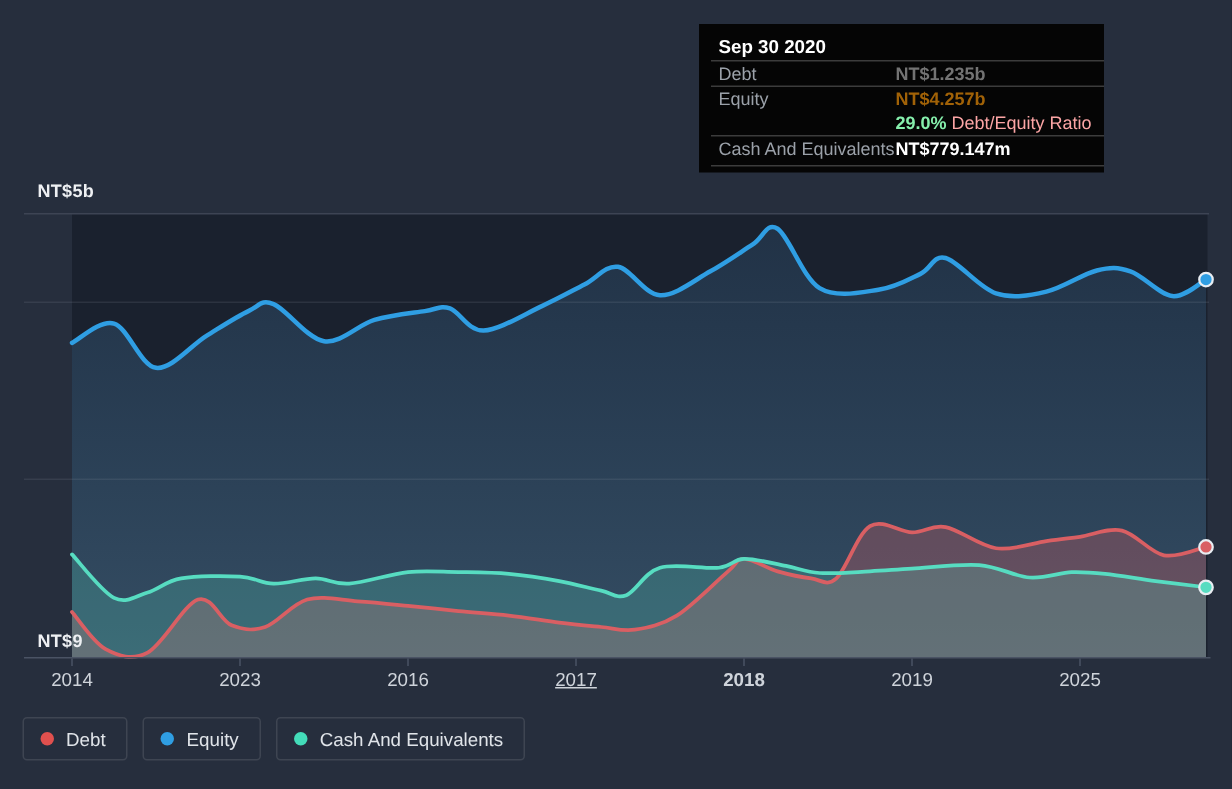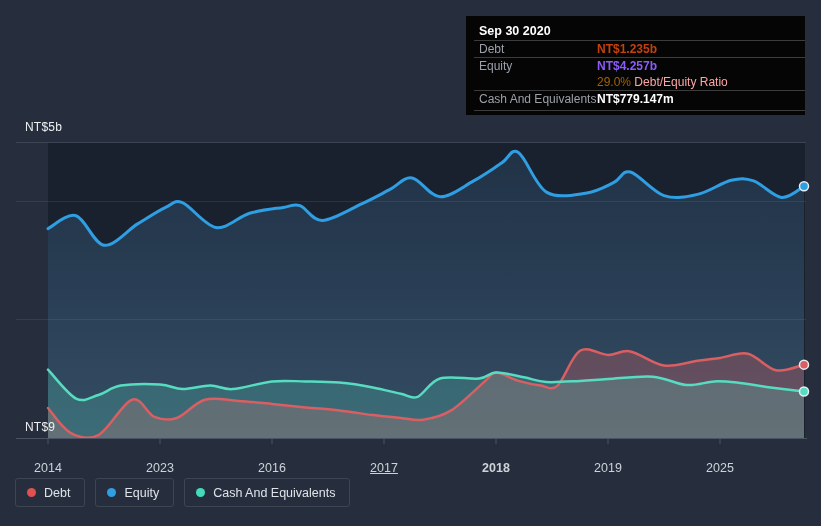--- a/index.html
+++ b/index.html
@@ -1,36 +1,36 @@
 <!DOCTYPE html>
 <html><head>
 <meta charset="utf-8">
 <style>
   html,body{margin:0;padding:0;width:821px;height:526px;overflow:hidden;
     background:#262e3d;font-family:"Liberation Sans",sans-serif;}
   .stage{position:relative;width:821px;height:526px;background:#262e3d;}
   svg{position:absolute;left:0;top:0;}
 
   
-  .ylab{position:absolute;left:25px;color:#eef0f3;font-size:12px;font-weight:400;letter-spacing:.2px;}
+  .ylab{position:absolute;left:25px;color:#eef0f3;font-size:12px;font-weight:700;letter-spacing:.2px;}
   .ylab-top{top:120px;}
   .ylab-bottom{top:420px;}
   .xlab{position:absolute;top:446px;transform:translateX(-50%);color:#ced3da;
-    font-size:12.5px;font-weight:400;margin-top:15px;}
+    font-size:12.5px;font-weight:400;}
 
   
-  .tooltip{position:absolute;left:466px;top:16px;width:339px;height:99px;background:#050505;text-align:right;}
+  .tooltip{position:absolute;left:466px;top:16px;width:270px;height:99px;background:#050505;text-align:right;}
   .tooltip .hdr{position:absolute;left:13px;top:8px;color:#ffffff;font-size:12.5px;font-weight:700;}
   .tooltip .div{position:absolute;left:8px;right:0;height:1px;background:#3c3c3c;}
   .tooltip .lab{position:absolute;left:13px;color:#9ba1a9;font-size:12px;}
   .tooltip .val{position:absolute;left:131px;font-size:12px;font-weight:700;}
-  .val-debt{color:#c2410c;}
-  .val-equity{color:#8b5cf6;}
+  .val-debt{color:#737373;}
+  .val-equity{color:#a16207;}
   .val-cash{color:#ffffff;}
-  .ratio-bold{color:#a16207;font-weight:400;margin-top:36px;}
+  .ratio-bold{color:#86efac;font-weight:700;margin-top:36px;}
   .ratio-rest{color:#fca5a5;font-weight:400;}
 
   
   .legend{position:absolute;left:15px;top:478px;display:flex;gap:10px;}
   .chip{display:flex;align-items:center;gap:8px;height:27px;padding:0 14px 0 11px;
     border:1px solid #3e4552;border-radius:3px;color:#e0e4e9;font-size:12.5px;cursor:pointer;}
   .dot{width:9px;height:9px;border-radius:50%;}
 </style>
 </head>
 <body>

